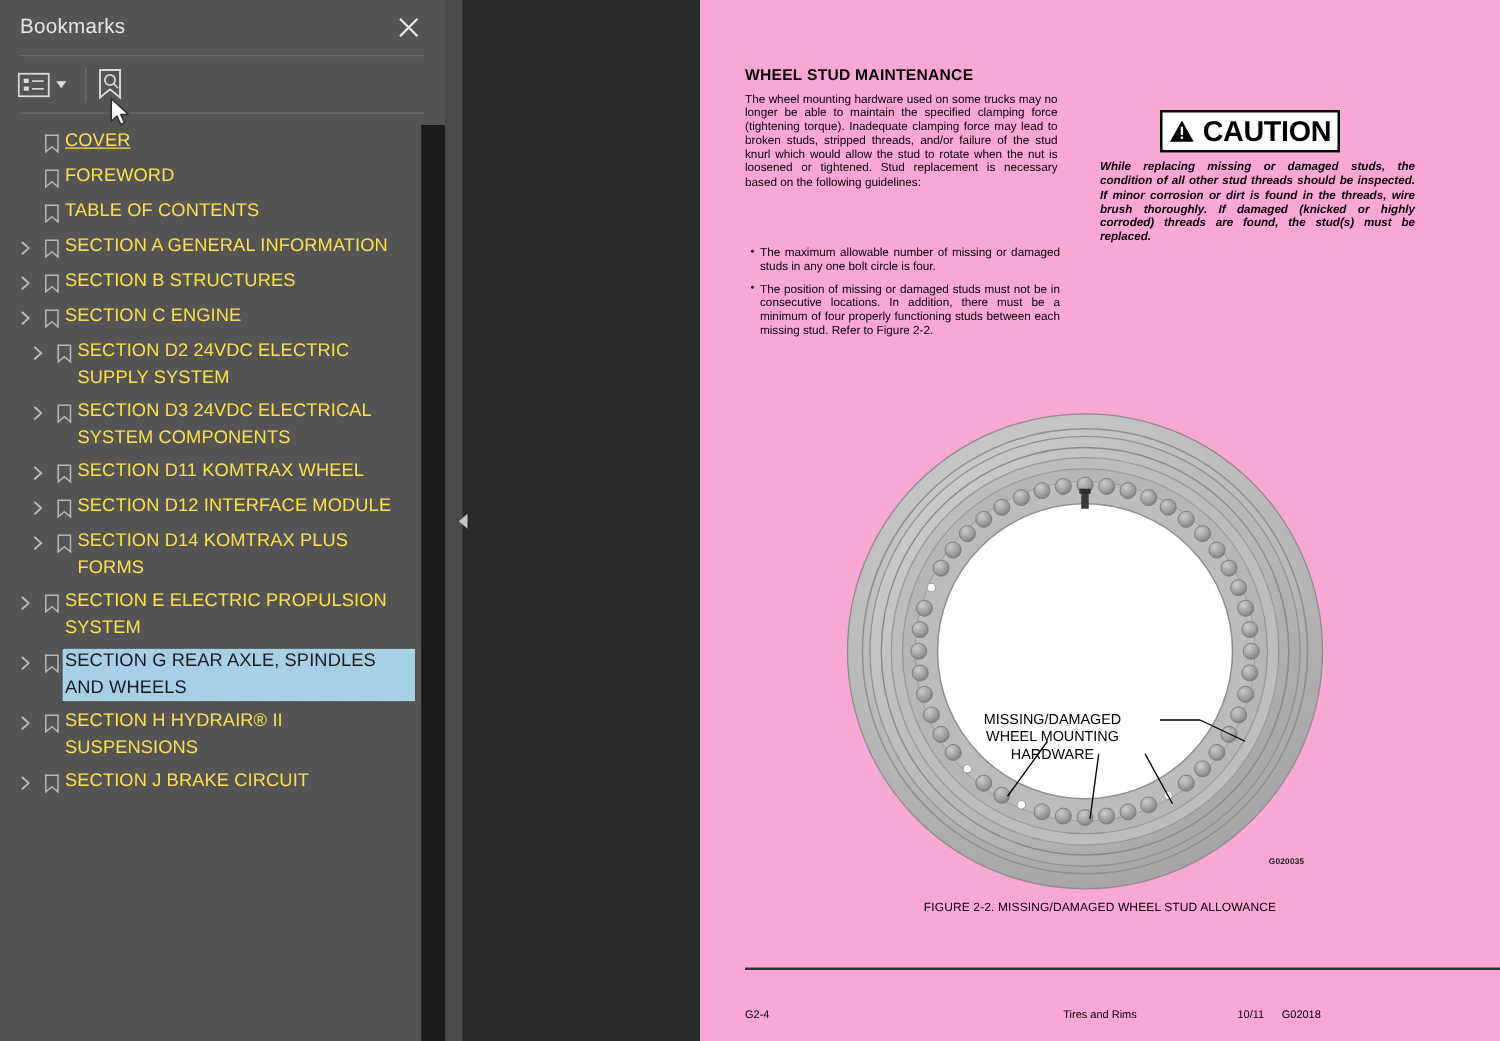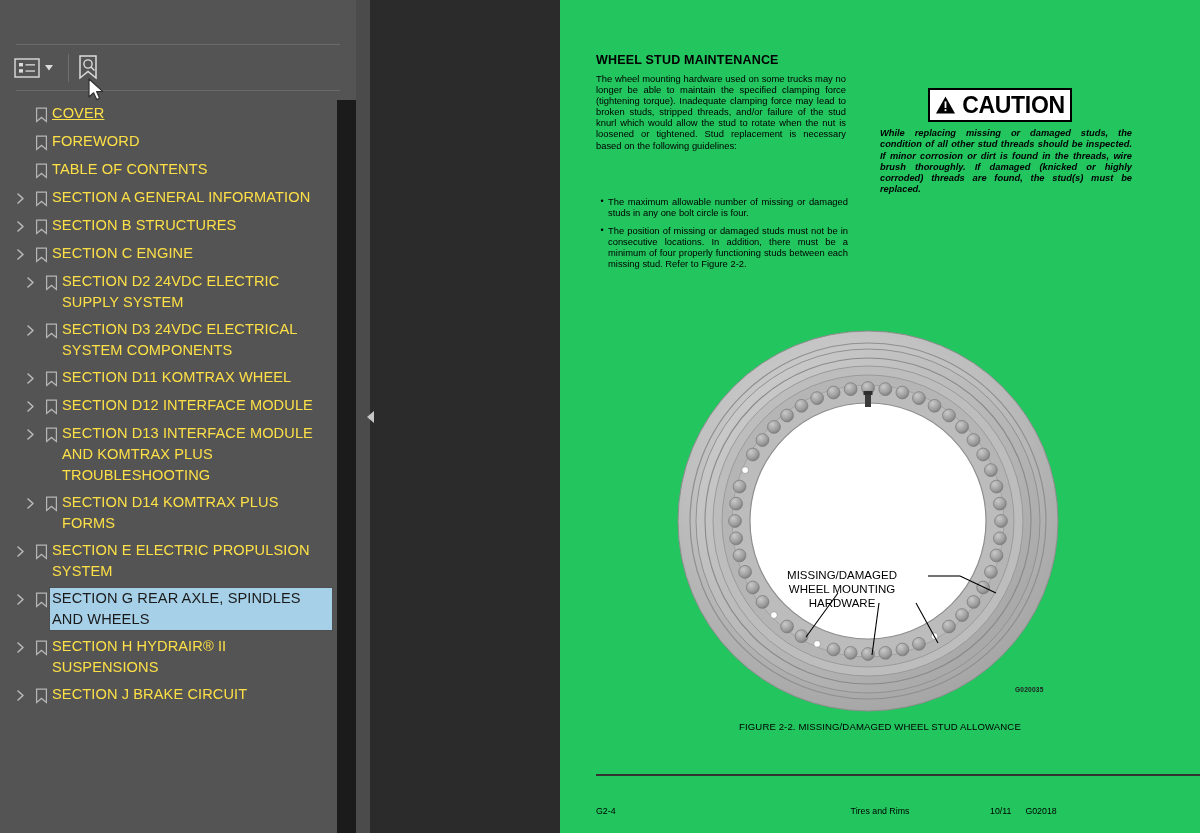--- a/index.html
+++ b/index.html
@@ -80,21 +80,21 @@
     position:absolute;left:356px;top:0;width:204px;height:833px;background:#2b2b2b;
   }
   #gutter-edge{position:absolute;left:356px;top:0;width:14px;height:833px;background:#4b4b4b;}
   #collapse-handle{
     position:absolute;left:363px;top:408px;width:16px;height:18px;cursor:pointer;
     display:flex;align-items:center;justify-content:center;
   }
 
   
   #page{
-    position:absolute;left:560px;top:0;width:640px;height:833px;background:#22c55e;
+    position:absolute;left:560px;top:0;width:640px;height:833px;background:#f9a8d4;
     overflow:hidden;color:#000;
   }
   #page-inner{position:absolute;left:0;top:0;width:640px;height:833px;}
 
   .h1{
     position:absolute;left:36px;top:53px;width:255px;
     font-size:12.5px;font-weight:bold;letter-spacing:.2px;
   }
   .body-col{
     position:absolute;left:36px;top:73px;width:250px;
@@ -147,20 +147,28 @@
   
   #cursor{position:absolute;left:88px;top:78px;width:20px;height:26px;pointer-events:none;}
 </style>
 </head>
 <body>
 
 <div id="app">
 
   <div id="bm-panel">
 
+    <div id="bm-header">
+      <div id="bm-title">Bookmarks</div>
+      <div id="bm-close">
+        <svg width="26" height="26" viewBox="0 0 26 26">
+          <path d="M6 6 L20 20 M20 6 L6 20" stroke="#e8e8e8" stroke-width="1.9" fill="none"></path>
+        </svg>
+      </div>
+    </div>
     <div id="hdr-rule"></div>
 
     <div id="bm-toolbar">
       <div class="tb-btn" id="tb-listopts">
         <svg width="48" height="26" viewBox="0 0 48 26">
           <rect x="1" y="4" width="24" height="18" fill="none" stroke="#dcdcdc" stroke-width="1.4"></rect>
           <rect x="5" y="8" width="4" height="3.4" fill="#dcdcdc"></rect>
           <rect x="5" y="14.2" width="4" height="3.4" fill="#dcdcdc"></rect>
           <rect x="11.5" y="9.2" width="9.5" height="1.3" fill="#dcdcdc"></rect>
           <rect x="11.5" y="15.4" width="9.5" height="1.3" fill="#dcdcdc"></rect>
@@ -299,34 +307,20 @@
             <svg width="11" height="13" viewBox="0 0 11 13">
               <path d="M3 2 L8 6.5 L3 11" fill="none" stroke="#b9b9b9" stroke-width="1.6" stroke-linecap="round" stroke-linejoin="round"></path>
             </svg>
           </div>
           <div class="bm-ico">
             <svg width="13" height="16" viewBox="0 0 13 16">
               <path d="M1.6 1.2 L11.4 1.2 L11.4 14.4 L6.5 10.4 L1.6 14.4 Z" fill="none" stroke="#b5b5b5" stroke-width="1.25"></path>
             </svg>
           </div>
           <div class="bm-label">SECTION D12 INTERFACE MODULE</div>
-        </div>
-        <div class="bm-row">
-          <div class="pad" style="flex-basis: 20px;"></div>
-          <div class="twisty">
-            <svg width="11" height="13" viewBox="0 0 11 13">
-              <path d="M3 2 L8 6.5 L3 11" fill="none" stroke="#b9b9b9" stroke-width="1.6" stroke-linecap="round" stroke-linejoin="round"></path>
-            </svg>
-          </div>
-          <div class="bm-ico">
-            <svg width="13" height="16" viewBox="0 0 13 16">
-              <path d="M1.6 1.2 L11.4 1.2 L11.4 14.4 L6.5 10.4 L1.6 14.4 Z" fill="none" stroke="#b5b5b5" stroke-width="1.25"></path>
-            </svg>
-          </div>
-          <div class="bm-label">SECTION D13 INTERFACE MODULE AND KOMTRAX PLUS TROUBLESHOOTING</div>
         </div>
         <div class="bm-row">
           <div class="pad" style="flex-basis: 20px;"></div>
           <div class="twisty">
             <svg width="11" height="13" viewBox="0 0 11 13">
               <path d="M3 2 L8 6.5 L3 11" fill="none" stroke="#b9b9b9" stroke-width="1.6" stroke-linecap="round" stroke-linejoin="round"></path>
             </svg>
           </div>
           <div class="bm-ico">
             <svg width="13" height="16" viewBox="0 0 13 16">

